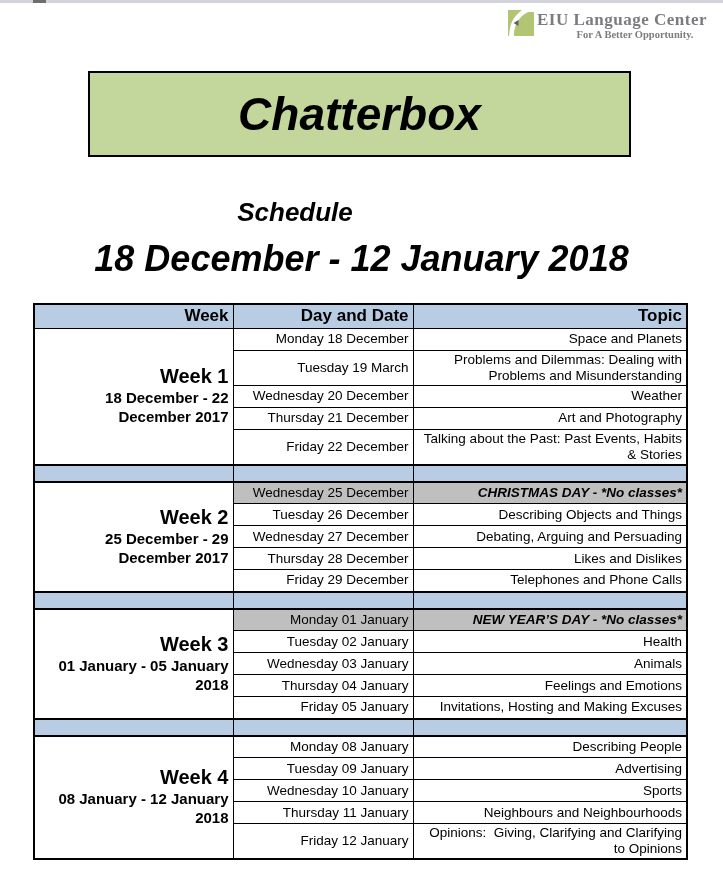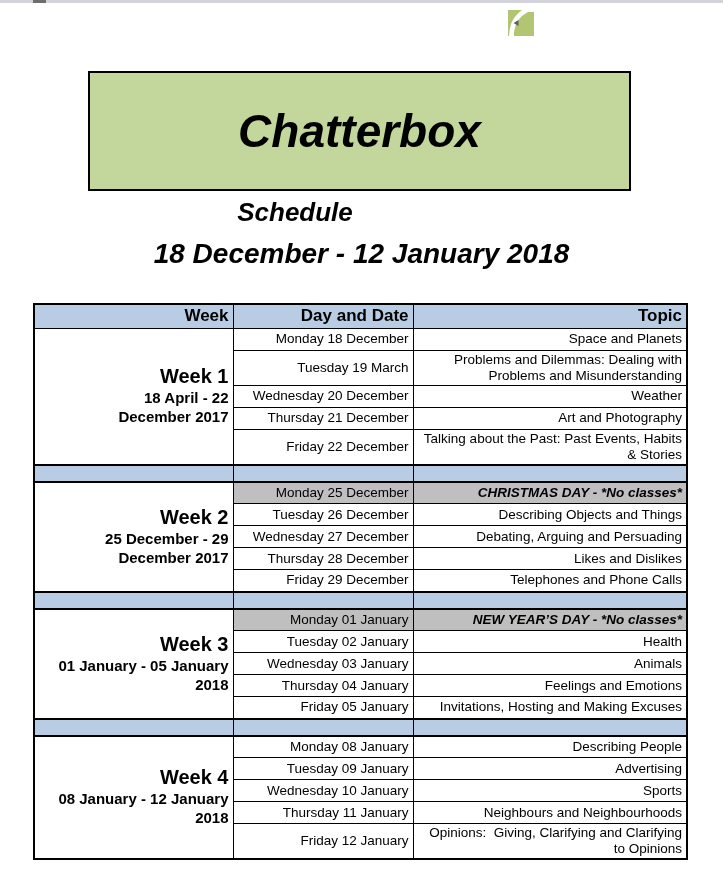--- a/index.html
+++ b/index.html
@@ -41,36 +41,36 @@
     font-weight:bold;font-size:17px;line-height:19px;
     color:var(--logo-text);letter-spacing:0.5px;
   }
   .logo-tagline{
     font-family:"Liberation Serif", serif;
     font-weight:bold;font-size:10.5px;line-height:12px;
     color:var(--logo-text);text-align:center;padding-left:26px;
   }
   
   .banner{
-    position:absolute;left:88px;top:71px;width:543px;height:120px;
+    position:absolute;left:88px;top:71px;width:543px;height:86px;
     background:var(--green);
     border:2px solid var(--border);
     display:flex;align-items:center;justify-content:center;
   }
   .banner-title{
     font-size:46px;font-weight:bold;font-style:italic;color:#000;
   }
   
   .h-schedule{
     position:absolute;left:0;top:197px;width:590px;
     text-align:center;font-size:26px;font-weight:bold;font-style:italic;
   }
   .h-range{
     position:absolute;left:0;top:238px;width:723px;
-    text-align:center;font-size:28px;font-weight:bold;font-style:italic;
+    text-align:center;font-size:36px;font-weight:bold;font-style:italic;
   }
   
   table.schedule{
     position:absolute;left:33px;top:303px;width:653px;
     border-collapse:collapse;table-layout:fixed;
     border:2px solid var(--border);
   }
   .schedule col.c-week{width:199px;}
   .schedule col.c-day{width:180px;}
   .schedule col.c-topic{width:274px;}
@@ -102,20 +102,24 @@
 <div class="top-bar">
   <div class="top-bar-thumb"></div>
 </div>
 
 <div class="logo">
   <svg class="logo-mark" viewBox="0 0 26 26" xmlns="http://www.w3.org/2000/svg">
     <rect x="0" y="0" width="26" height="26" fill="#b2c573"></rect>
     <path d="M6 26 L6 22 Q8 8 20 2 L26 2 L26 0 L14 0 Q6 6 3 14 Q1.5 19 1 26 Z" fill="#ffffff"></path>
     <path d="M5.5 13 L10.5 10 L10.5 16 Z" fill="#55616b"></path>
   </svg>
+  <div class="logo-text">
+    <span class="logo-title">EIU Language Center</span>
+    <span class="logo-tagline">For A Better Opportunity.</span>
+  </div>
 </div>
 
 <div class="banner">
   <span class="banner-title">Chatterbox</span>
 </div>
 
 <div class="h-schedule">Schedule</div>
 <div class="h-range">18 December - 12 January 2018</div>
 
 <table class="schedule">
@@ -128,21 +132,21 @@
     <tr>
       <th>Week</th>
       <th>Day and Date</th>
       <th>Topic</th>
     </tr>
   </thead>
 <tbody>
       <tr>
         <td rowspan="5" class="week-cell">
           <div class="week-label">Week 1</div>
-          <div class="week-range">18 April - 22</div>
+          <div class="week-range">18 December - 22</div>
           <div class="week-range">December 2017</div>
         </td>
         <td class="day-cell">Monday 18 December</td>
         <td class="topic-cell">Space and Planets</td>
       </tr>
       <tr>
         <td class="day-cell">Tuesday 19 March</td>
         <td class="topic-cell">Problems and Dilemmas: Dealing with Problems and Misunderstanding</td>
       </tr>
       <tr>
@@ -165,21 +169,21 @@
         <td></td>
       </tr>
     </tbody>
     <tbody>
       <tr>
         <td rowspan="5" class="week-cell">
           <div class="week-label">Week 2</div>
           <div class="week-range">25 December - 29</div>
           <div class="week-range">December 2017</div>
         </td>
-        <td class="day-cell holiday">Monday 25 December</td>
+        <td class="day-cell holiday">Wednesday 25 December</td>
         <td class="topic-cell holiday holiday-topic">CHRISTMAS DAY - *No classes*</td>
       </tr>
       <tr>
         <td class="day-cell">Tuesday 26 December</td>
         <td class="topic-cell">Describing Objects and Things</td>
       </tr>
       <tr>
         <td class="day-cell">Wednesday 27 December</td>
         <td class="topic-cell">Debating, Arguing and Persuading</td>
       </tr>

